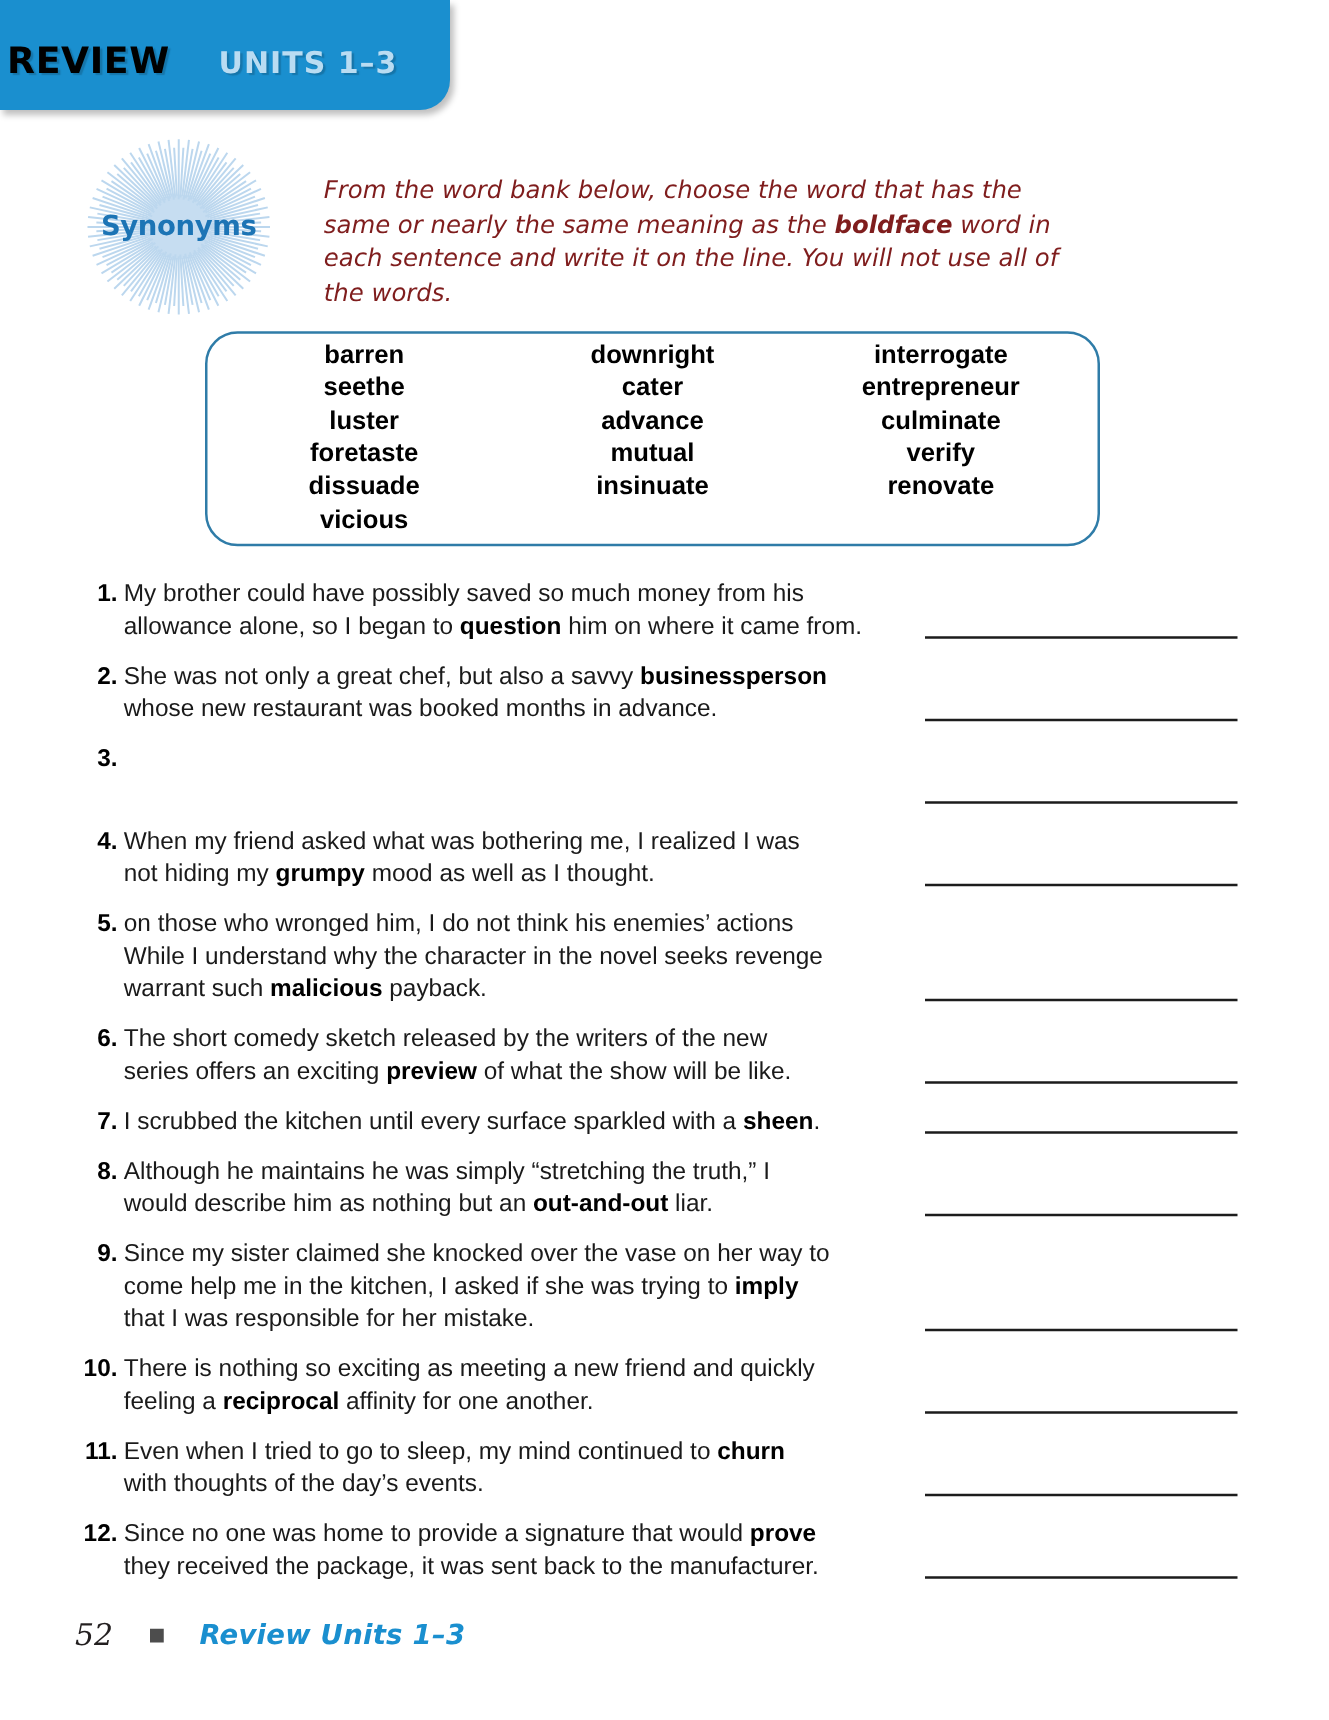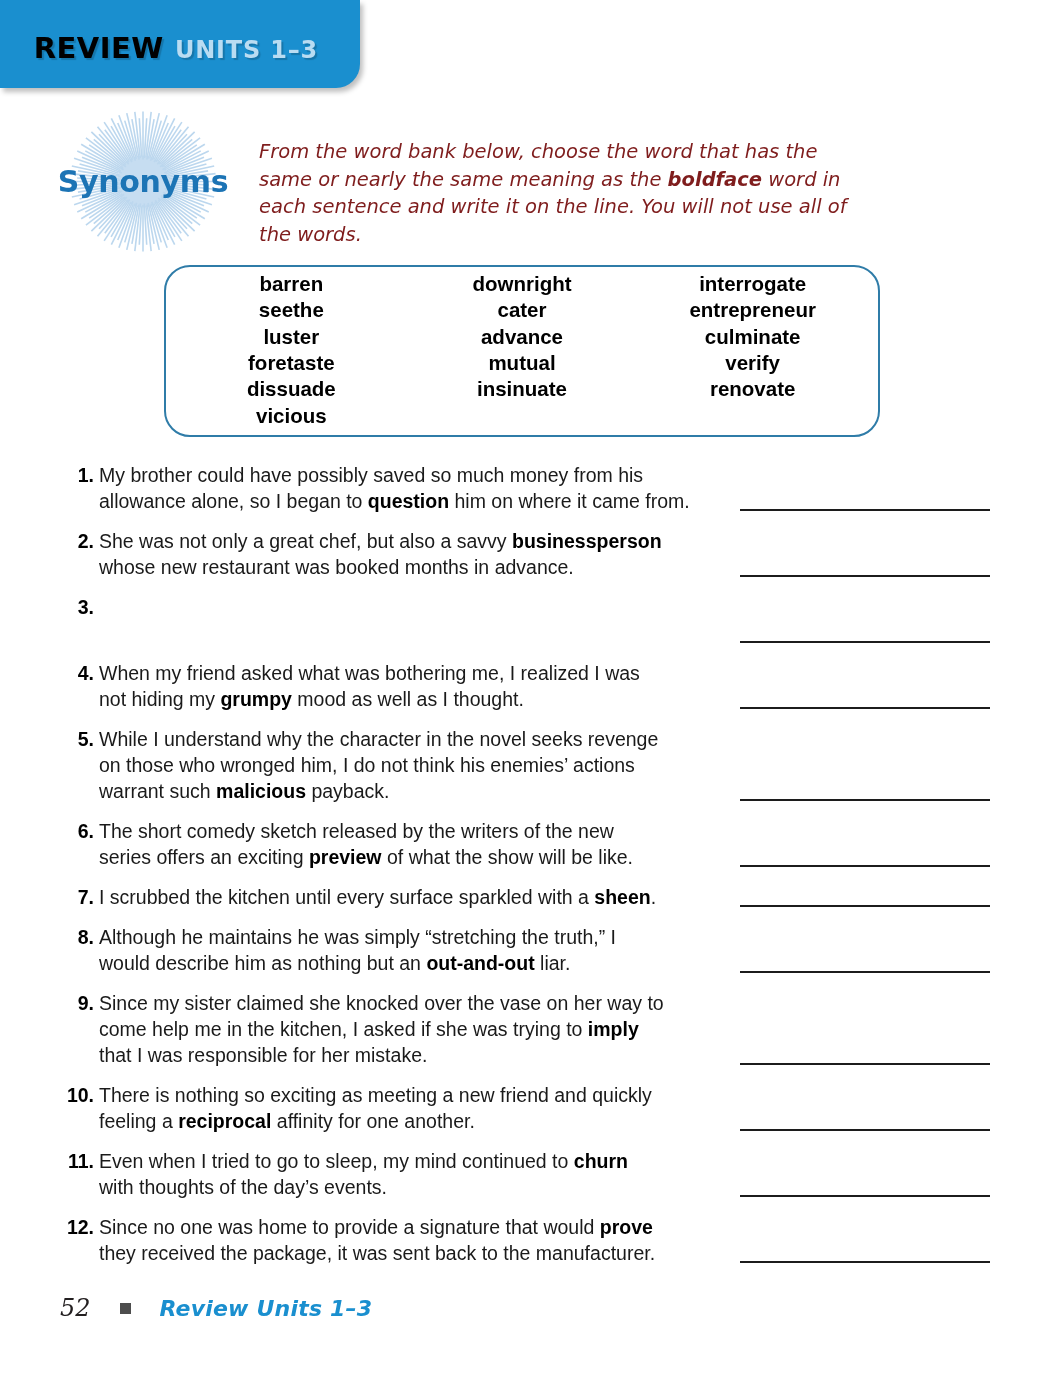--- a/index.html
+++ b/index.html
@@ -46,20 +46,21 @@
     color: #000000;
     text-shadow: 2px 2px 1px rgba(0,0,0,0.18);
   }
   .banner-units {
     font-family: "DejaVu Sans", sans-serif;
     font-weight: 700;
     font-size: 24px;
     letter-spacing: 0.8px;
     color: #b9dcf2;
     text-shadow: 2px 2px 1px rgba(0,0,0,0.18);
+    margin-left: 28px;
   }
 
   
   .section-head {
     position: absolute;
     left: 0;
     top: 104px;
     width: 1063px;
     height: 155px;
   }
@@ -79,21 +80,21 @@
     position: absolute;
     left: 0;
     top: 0;
     width: 160px;
     height: 155px;
     display: flex;
     align-items: center;
     justify-content: center;
     font-family: "DejaVu Sans", sans-serif;
     font-weight: 700;
-    font-size: 30px;
+    font-size: 22px;
     color: #1c74b5;
     letter-spacing: -0.3px;
   }
   .directions {
     position: absolute;
     left: 259px;
     top: 34px;
     width: 600px;
     font-family: "DejaVu Sans", sans-serif;
     font-style: italic;
@@ -383,22 +384,22 @@
       <div class="q-num">4.</div>
       <div class="q-text">
         <div><span>When my friend asked what was bothering me, I realized I was</span></div>
         <div><span>not hiding my </span><b>grumpy</b><span> mood as well as I thought.</span></div>
       </div>
       <div class="answer-line" style="top: 47px;"></div>
     </div>
     <div class="q-row" style="position: absolute; top: 264px; left: 0px; height: 78px;">
       <div class="q-num">5.</div>
       <div class="q-text">
+        <div><span>on those who wronged him, I do not think his enemies’ actions</span></div>
         <div><span>While I understand why the character in the novel seeks revenge</span></div>
-        <div><span>on those who wronged him, I do not think his enemies’ actions</span></div>
         <div><span>warrant such </span><b>malicious</b><span> payback.</span></div>
       </div>
       <div class="answer-line" style="top: 73px;"></div>
     </div>
     <div class="q-row" style="position: absolute; top: 356px; left: 0px; height: 52px;">
       <div class="q-num">6.</div>
       <div class="q-text">
         <div><span>The short comedy sketch released by the writers of the new</span></div>
         <div><span>series offers an exciting </span><b>preview</b><span> of what the show will be like.</span></div>
       </div>

